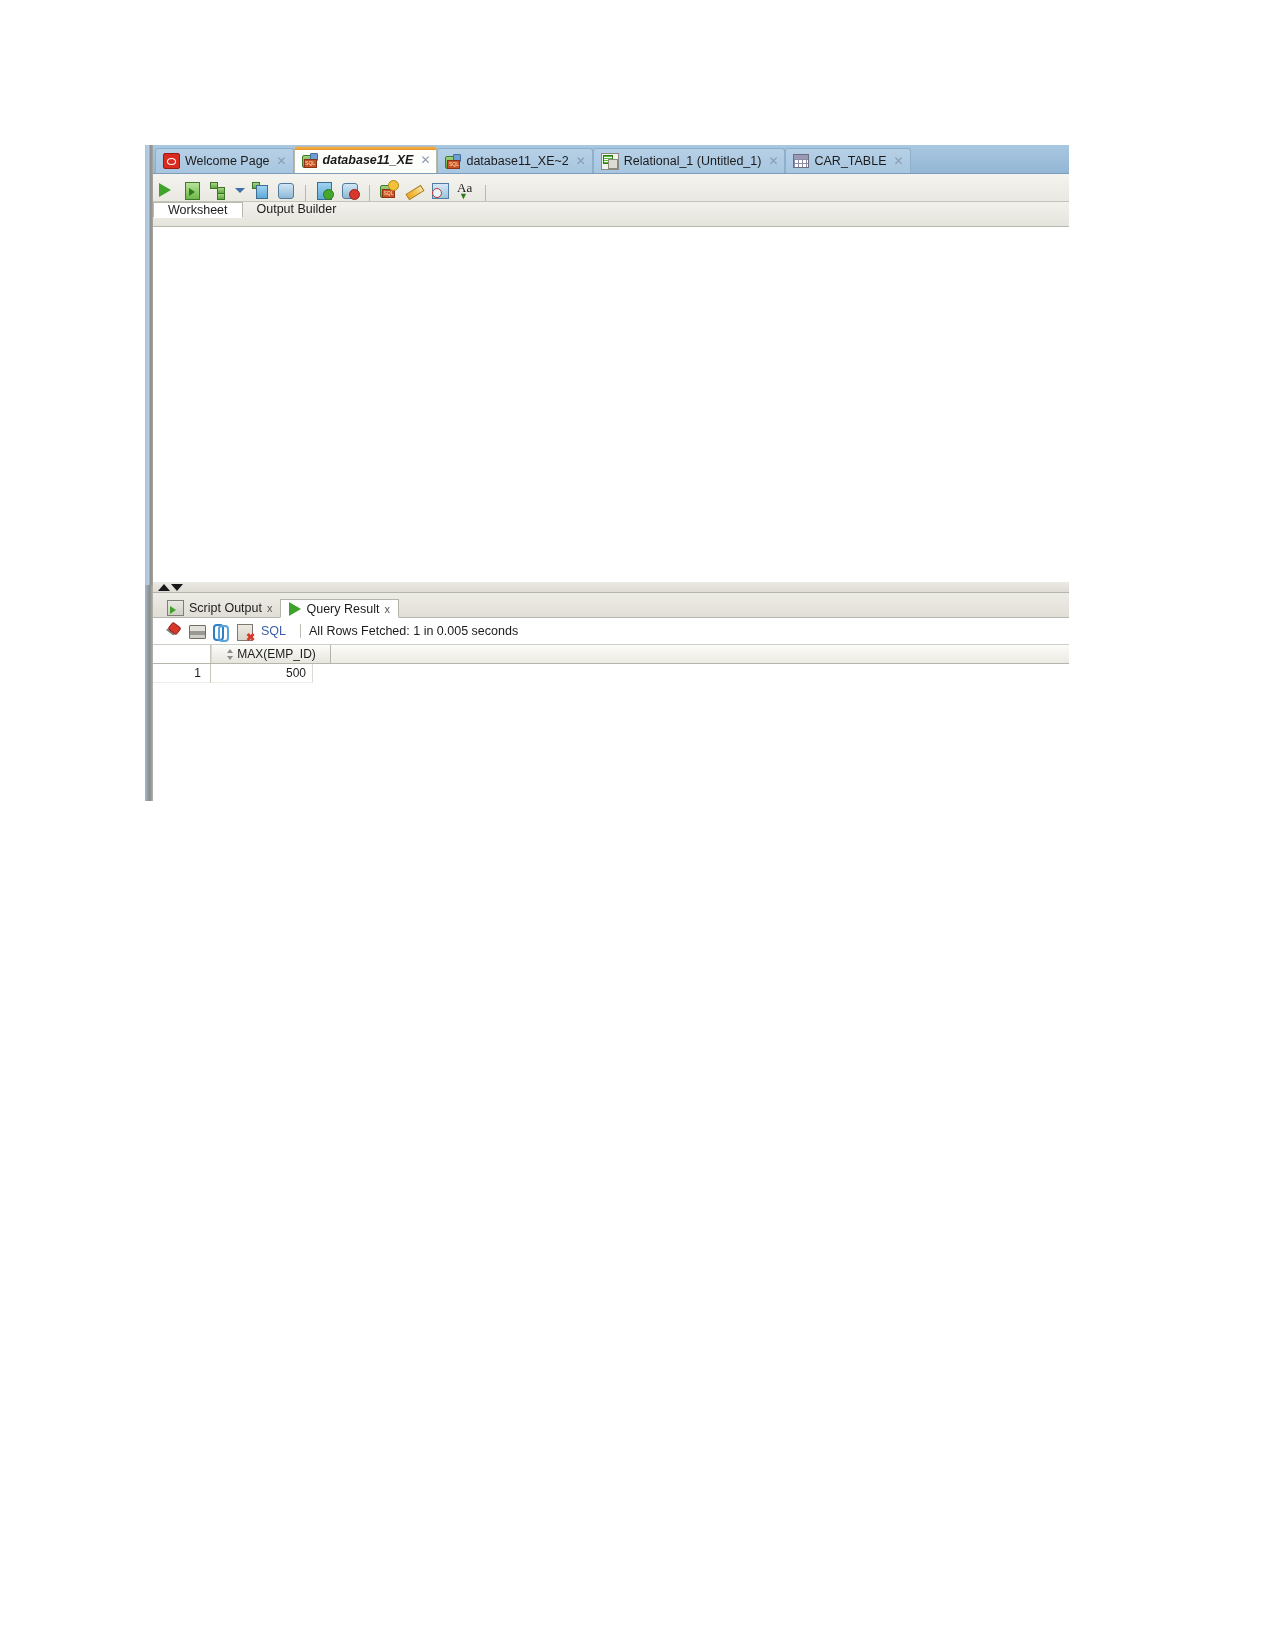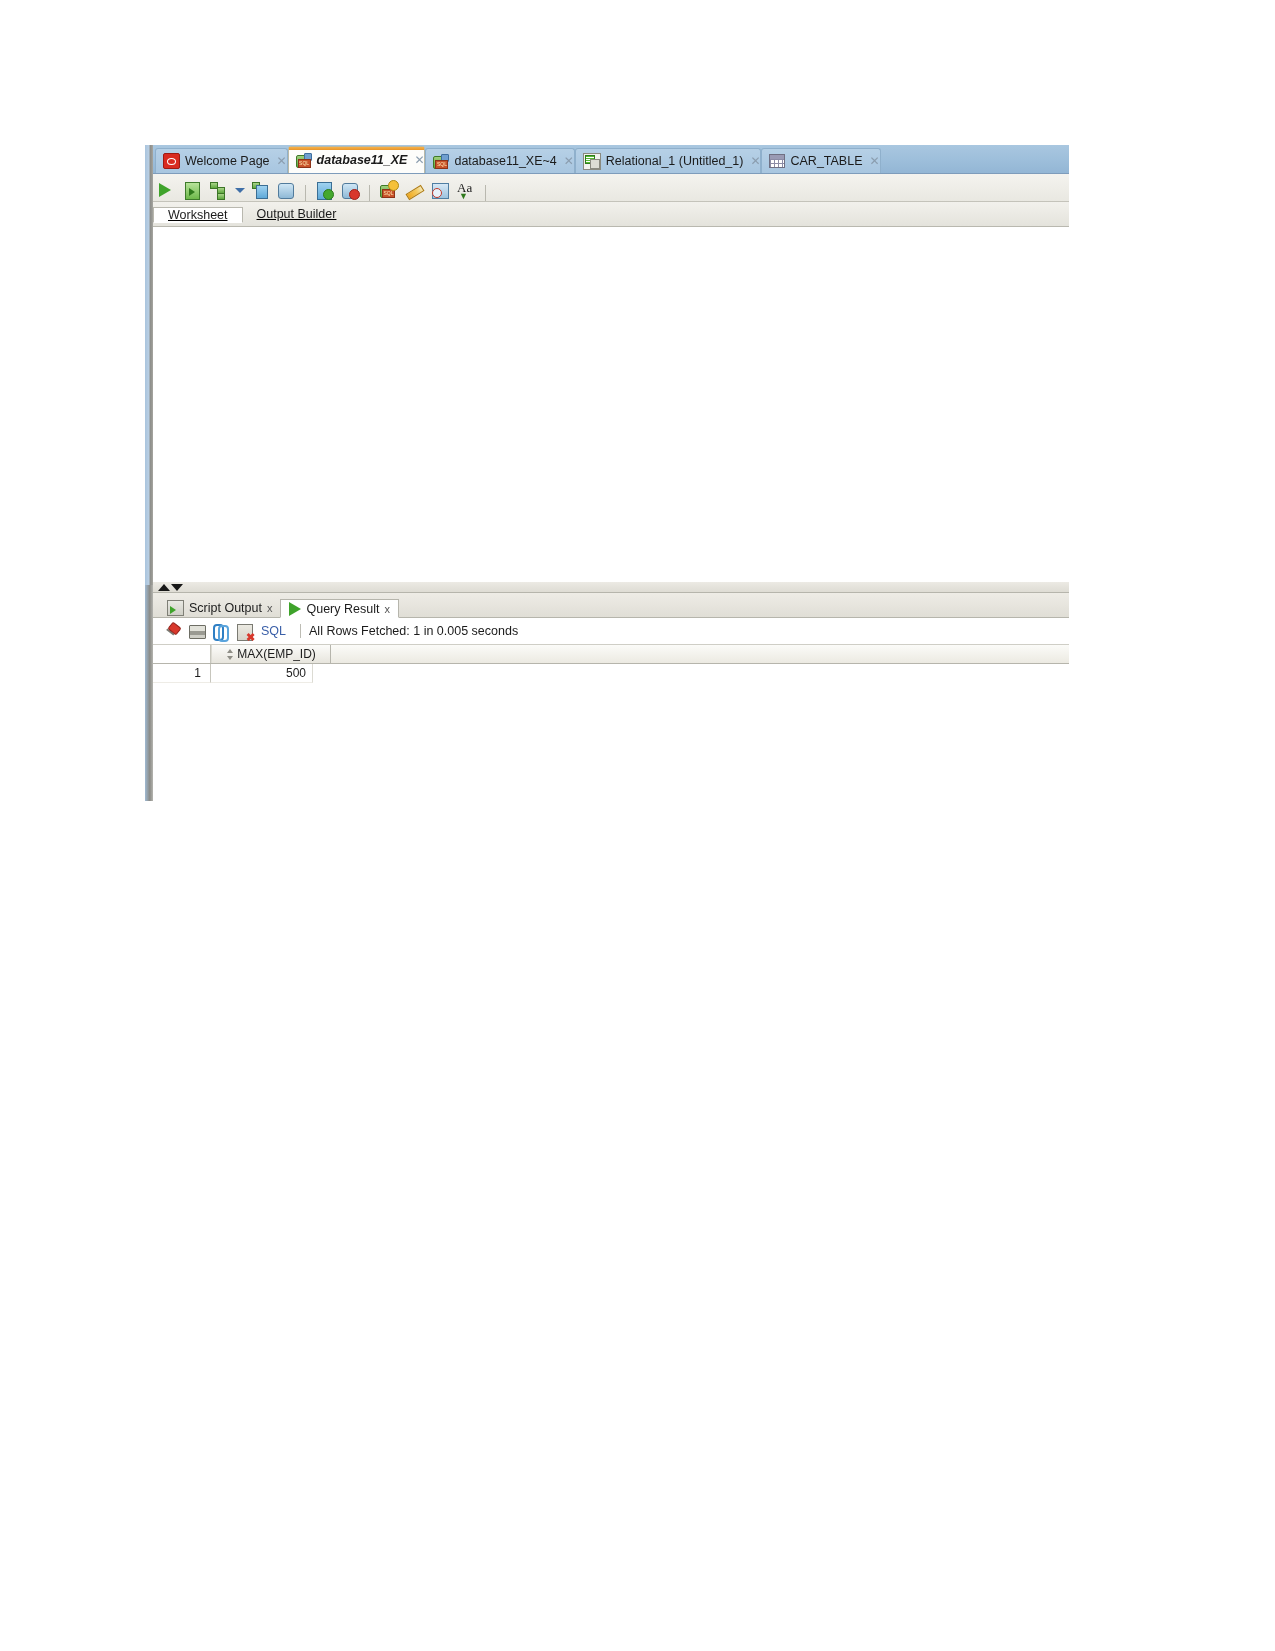--- a/index.html
+++ b/index.html
@@ -59,21 +59,21 @@
     display: flex;
     align-items: flex-end;
     padding-left: 2px;
   }
 
   .tab {
     position: relative;
     height: 25px;
     display: flex;
     align-items: center;
-    padding: 0 0 0 7px;
+    padding: 0 6px 0 7px;
     box-sizing: border-box;
     font-size: 12.5px;
     color: #1b1b1b;
     white-space: nowrap;
     border-top-left-radius: 3px;
     border-top-right-radius: 3px;
   }
   .tab .tab-label { margin-left: 5px; }
   .tab .tab-close {
     margin-left: 7px;
@@ -315,22 +315,21 @@
   .wstabs {
     position: absolute;
     left: 8px;
     top: 57px;
     width: 916px;
     height: 25px;
     background: linear-gradient(to bottom, #f2f1ec, #e4e3dc);
     border-bottom: 1px solid #b9b8af;
     box-sizing: border-box;
     display: flex;
-    align-items: center;
-    text-decoration: underline;
+    align-items: flex-start;
   }
   .wstab {
     display: flex;
     align-items: center;
     padding: 0 14px;
     font-size: 12.5px;
     color: #1c1c1c;
     box-sizing: border-box;
   }
   .wstab.active {
@@ -671,21 +670,21 @@
         <span class="tab-label">database11_XE</span>
         <span class="tab-close">✕</span>
       </div>
 
       <div class="tab inactive">
         <span class="ic ic-db">
           <span class="body"></span>
             <span class="plug"></span>
             <span class="sql">SQL</span>
         </span>
-        <span class="tab-label">database11_XE~4</span>
+        <span class="tab-label">database11_XE~2</span>
         <span class="tab-close">✕</span>
       </div>
 
       <div class="tab inactive">
         <span class="ic ic-rel">
           <span class="g1"></span>
             <span class="g2"></span>
         </span>
         <span class="tab-label">Relational_1 (Untitled_1)</span>
         <span class="tab-close">✕</span>

